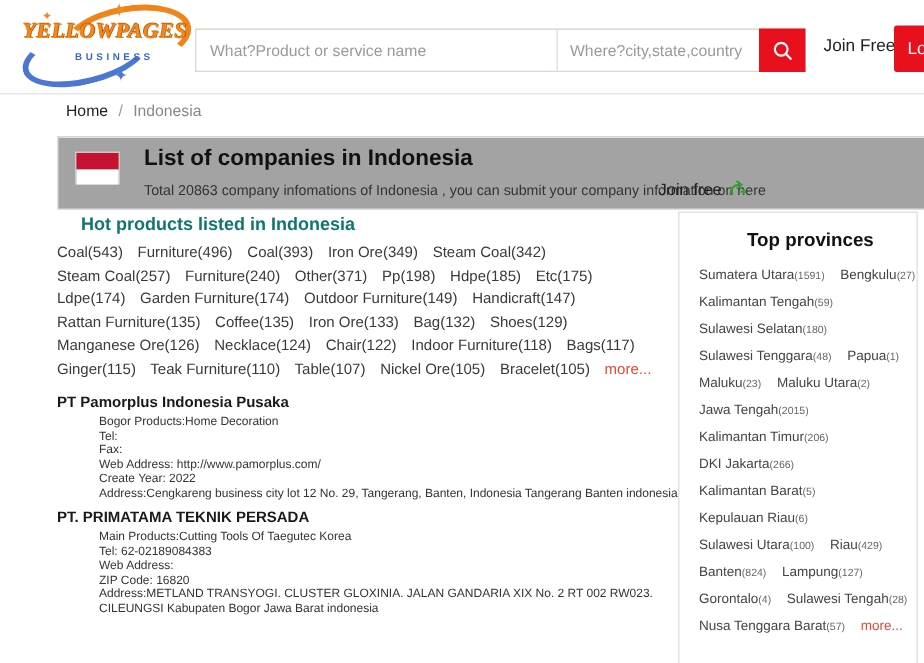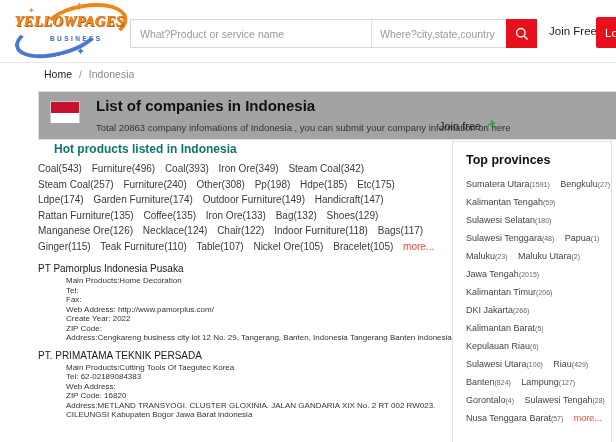--- a/index.html
+++ b/index.html
@@ -53,27 +53,27 @@
   .join-free-inline svg { vertical-align:-2px; margin-left:4px; }
 
   
   .main-col { position:absolute; left:38px; top:142px; width:416px; }
   .section-heading { font-size:12px; font-weight:bold; color:#0f766e;padding-left:16px; }
   .tags { margin-top:5px; line-height:15.5px; font-size:10px; color:#3a3a3a; }
   .tag { margin-right:7px; cursor:pointer; white-space:nowrap; }
   .tag[data-variant="more"] { color:#e74737; }
   .companies { margin-top:9px; }
   .company { margin-bottom:7px; }
-  .company-name { font-size:10px; font-weight:normal; color:#1a1a1a; margin-bottom:2px; cursor:pointer; }
+  .company-name { font-size:10px; font-weight:bold; color:#1a1a1a; margin-bottom:2px; cursor:pointer; }
   .company-details { margin-left:28px; }
   .company-line { font-size:8px; line-height:9.5px; color:#333; }
 
   
   .sidebar { position:absolute; left:452px; top:141px; width:160px; height:340px; border:1px solid #e3e3e3; background:#fff; padding:11px 13px; }
-  .sb-heading { font-size:12.5px; font-weight:bold; color:#111; }
+  .sb-heading { font-size:12.5px; font-weight:bold; color:#111;margin-left:32px; }
   .prov-rows { margin-top:7px; }
   .prov-row { line-height:15px; white-space:nowrap; }
   .prov-item { margin-right:6px; cursor:pointer; color:#444; font-size:9px; }
   .prov-item[data-variant="more"] { color:#e74737; }
   .prov-count { font-size:7px; color:#666; }
 </style>
 </head>
 <body>
 
 <div id="page">
@@ -139,21 +139,21 @@
         <span class="tag"><span class="tag-name">Coal</span><span class="tag-count">(393)</span></span>
       
         <span class="tag"><span class="tag-name">Iron Ore</span><span class="tag-count">(349)</span></span>
       
         <span class="tag"><span class="tag-name">Steam Coal</span><span class="tag-count">(342)</span></span>
       
         <span class="tag"><span class="tag-name">Steam Coal</span><span class="tag-count">(257)</span></span>
       
         <span class="tag"><span class="tag-name">Furniture</span><span class="tag-count">(240)</span></span>
       
-        <span class="tag"><span class="tag-name">Other</span><span class="tag-count">(308)</span></span>
+        <span class="tag"><span class="tag-name">Other</span><span class="tag-count">(371)</span></span>
       
         <span class="tag"><span class="tag-name">Pp</span><span class="tag-count">(198)</span></span>
       
         <span class="tag"><span class="tag-name">Hdpe</span><span class="tag-count">(185)</span></span>
       
         <span class="tag"><span class="tag-name">Etc</span><span class="tag-count">(175)</span></span>
       
         <span class="tag"><span class="tag-name">Ldpe</span><span class="tag-count">(174)</span></span>
       
         <span class="tag"><span class="tag-name">Garden Furniture</span><span class="tag-count">(174)</span></span>
@@ -194,31 +194,30 @@
       
         <span class="tag" data-variant="more"><span class="tag-name">more...</span><span class="tag-count"></span></span>
       </div>
 
     <div class="companies">
 
         <div class="company">
           <div class="company-name">PT Pamorplus Indonesia Pusaka</div>
           <div class="company-details">
 
-              <div class="company-line">Main Products:Home Decoration</div>
+              <div class="company-line">Bogor Products:Home Decoration</div>
 
               <div class="company-line">Tel:</div>
 
               <div class="company-line">Fax:</div>
 
               <div class="company-line">Web Address: http://www.pamorplus.com/</div>
 
               <div class="company-line">Create Year: 2022</div>
 
-              <div class="company-line">ZIP Code:</div>
 
               <div class="company-line">Address:Cengkareng business city lot 12 No. 29, Tangerang, Banten, Indonesia Tangerang Banten indonesia</div>
             </div>
         </div>
 
         <div class="company">
           <div class="company-name">PT. PRIMATAMA TEKNIK PERSADA</div>
           <div class="company-details">
 
               <div class="company-line">Main Products:Cutting Tools Of Taegutec Korea</div>

